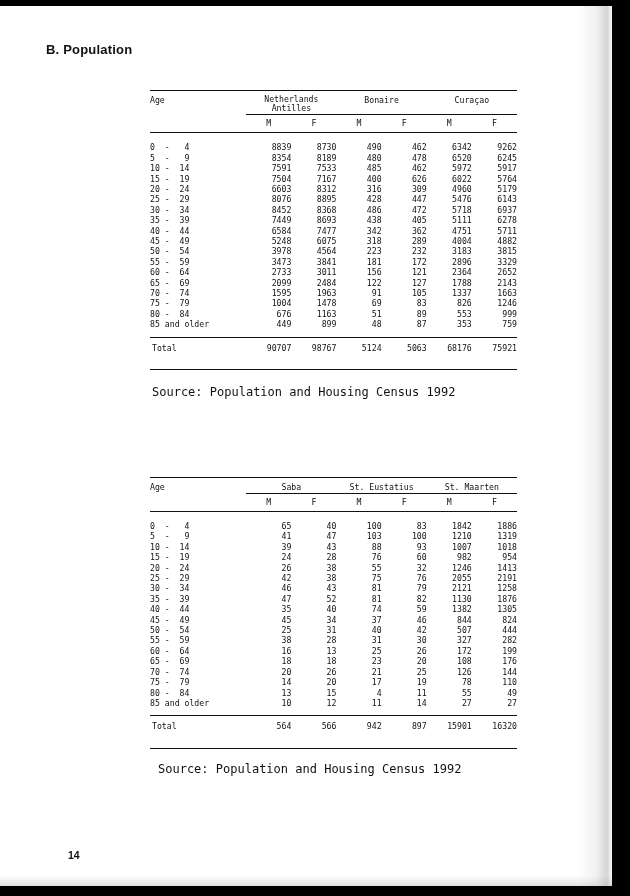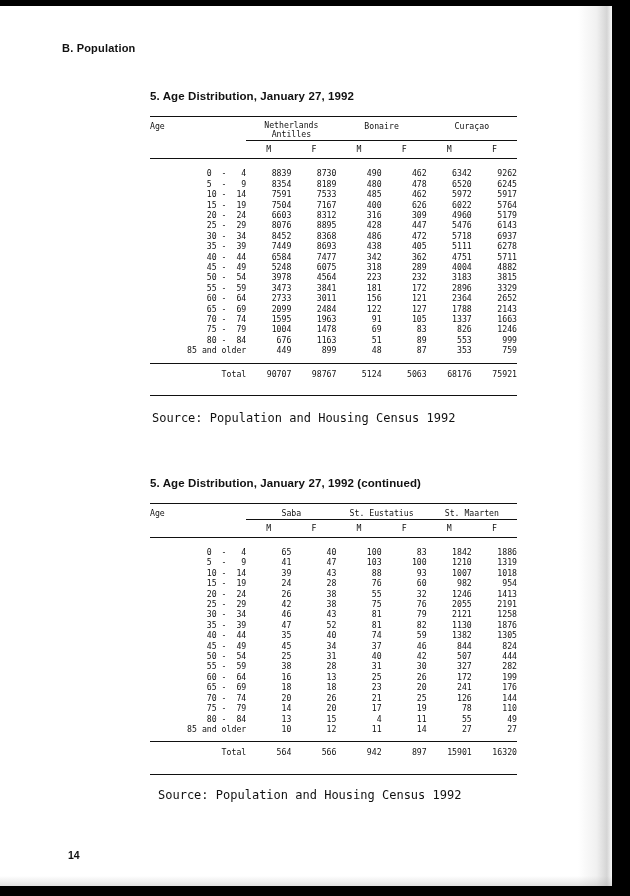--- a/index.html
+++ b/index.html
@@ -45,23 +45,23 @@
     left: 0;
     bottom: 0;
     width: 100%;
     height: 10px;
     background: linear-gradient(to bottom, rgba(255,255,255,0) 0%, rgba(170,170,170,0.35) 100%);
     pointer-events: none;
   }
 
   .section-head {
     position: absolute;
-    left: 62px;
+    left: 46px;
     top: 36px;
-    font-size: 11px;
+    font-size: 13px;
     font-weight: bold;
     color: #111;
     letter-spacing: 0.2px;
   }
 
   .tableblock {
     position: absolute;
     left: 150px;
     width: 400px;
   }
@@ -114,21 +114,21 @@
     width: 45px;
   }
   .grp-2line { line-height: 1.12; }
 
   tbody tr td {
     height: 10.4px;
     line-height: 10.4px;
   }
   tbody tr.spacer td { height: 9px; }
   td.age {
-    text-align: right;
+    text-align: left;
     padding-left: 6px;
     white-space: pre;
   }
   td.num {
     text-align: right;
     padding-right: 9px;
   }
   tr.total td { padding-top: 5px; padding-bottom: 16px; }
   tr.total td.age { padding-left: 2px; }
   tr.totalspace td { height: 7px; }
@@ -154,21 +154,20 @@
 </style>
 </head>
 <body>
 
 <div class="scan">
   <div class="page">
 
     <div class="section-head">B. Population</div>
 
     <div class="tableblock tbl-1">
-      <div class="tbl-title">5. Age Distribution, January 27, 1992</div>
 
       <table class="data">
         <thead>
           <tr class="hrow1 rule-top">
             <th class="age-col" rowspan="2">Age</th>
             <th class="grp grp-2line" colspan="2">
               <span>Netherlands</span><br>
               <span>Antilles</span>
             </th>
             <th class="grp" colspan="2">Bonaire</th>
@@ -365,21 +364,20 @@
             <td class="num">68176</td>
             <td class="num">75921</td>
           </tr>
         </tbody>
       </table>
 
       <div class="source">Source: Population and Housing Census 1992</div>
     </div>
 
     <div class="tableblock tbl-2">
-      <div class="tbl-title">5. Age Distribution, January 27, 1992 (continued)</div>
 
       <table class="data">
         <thead>
           <tr class="hrow1 rule-top">
             <th class="age-col" rowspan="2">Age</th>
             <th class="grp" colspan="2">Saba</th>
             <th class="grp" colspan="2">St. Eustatius</th>
             <th class="grp" colspan="2">St. Maarten</th>
           </tr>
           <tr class="hrow2 rule-mid">
@@ -513,21 +511,21 @@
               <td class="num">26</td>
               <td class="num">172</td>
               <td class="num">199</td>
             </tr>
           <tr>
               <td class="age">65 -  69</td>
               <td class="num">18</td>
               <td class="num">18</td>
               <td class="num">23</td>
               <td class="num">20</td>
-              <td class="num">241</td>
+              <td class="num">108</td>
               <td class="num">176</td>
             </tr>
           <tr>
               <td class="age">70 -  74</td>
               <td class="num">20</td>
               <td class="num">26</td>
               <td class="num">21</td>
               <td class="num">25</td>
               <td class="num">126</td>
               <td class="num">144</td>

